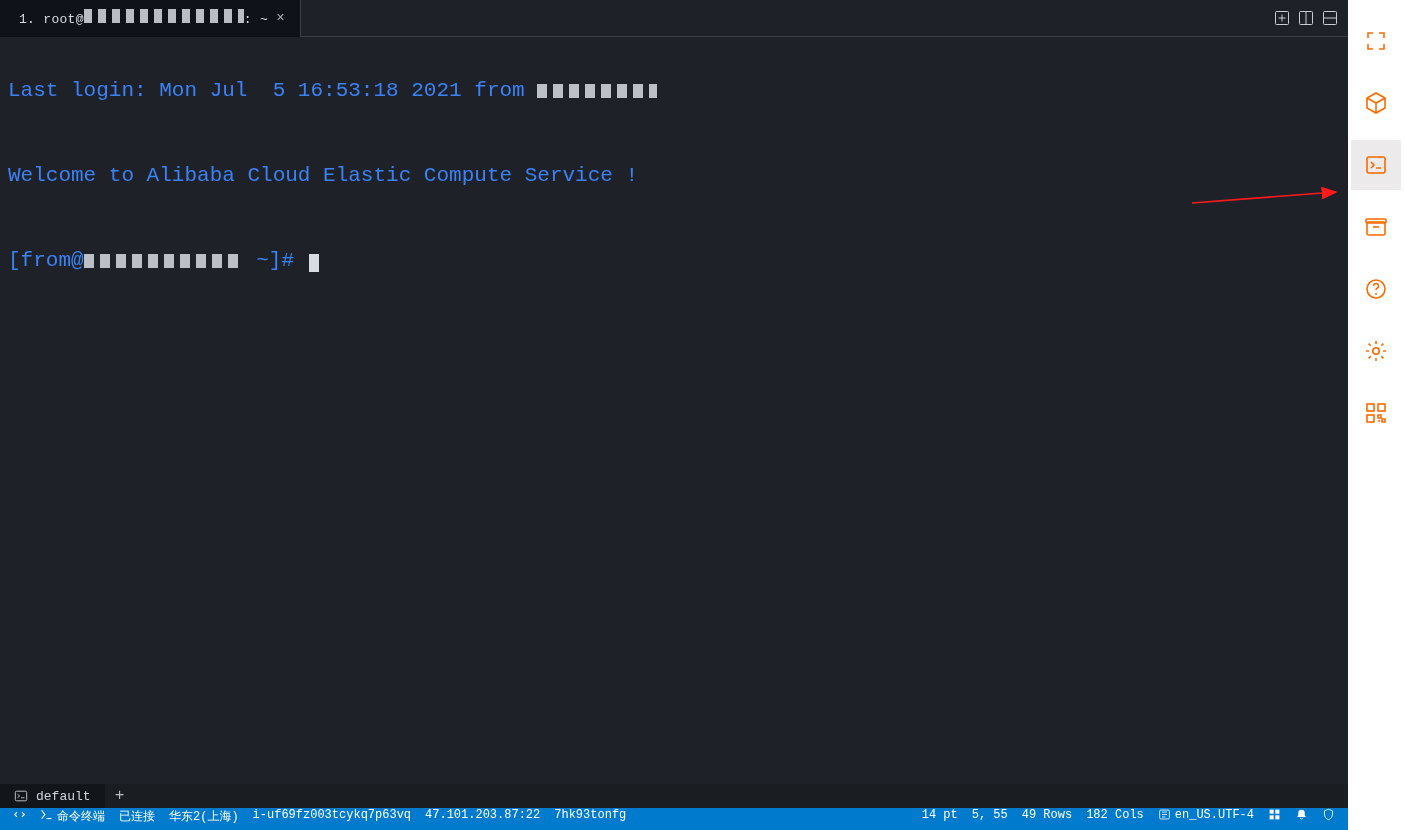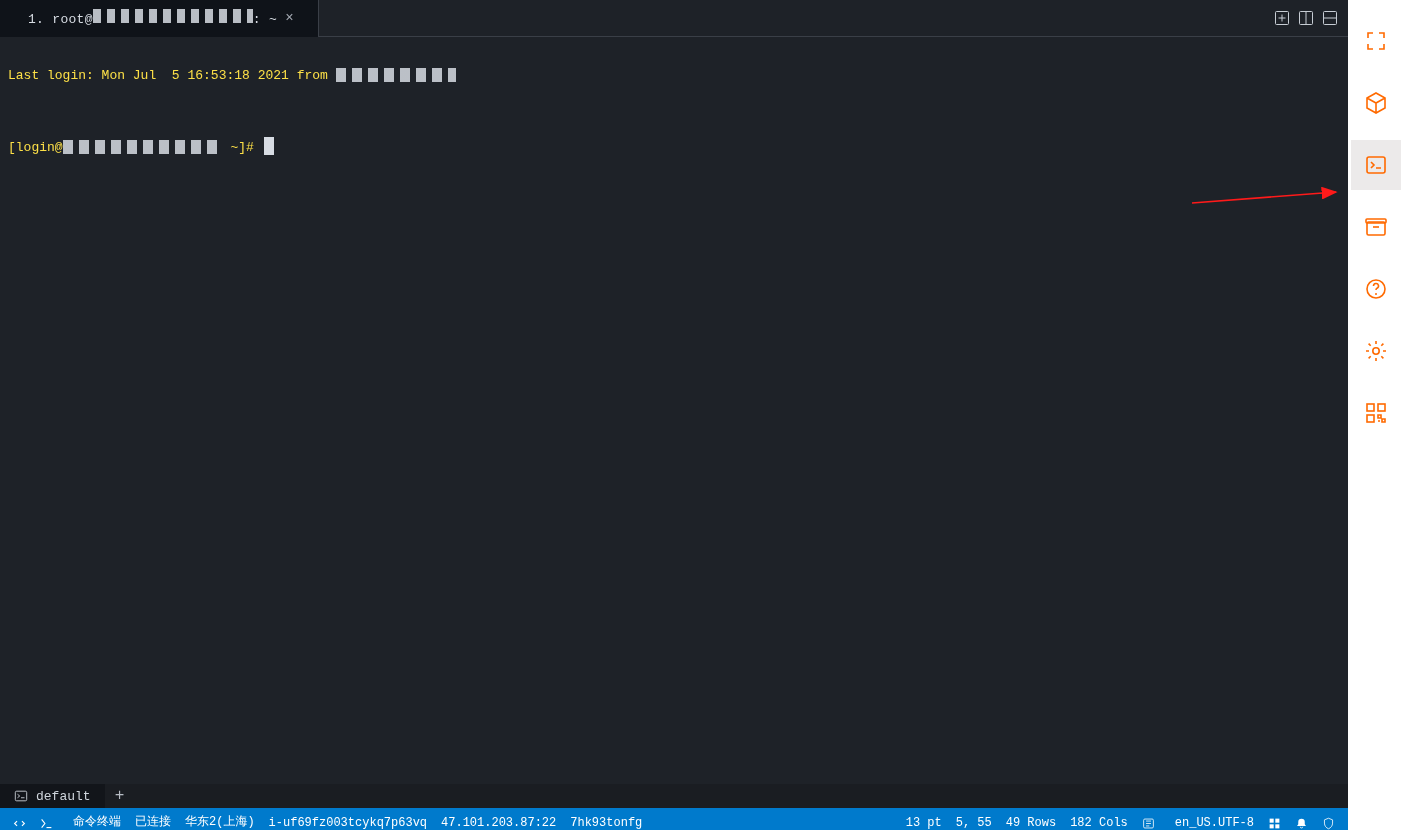--- a/index.html
+++ b/index.html
@@ -3,50 +3,50 @@
 <meta charset="utf-8">
 <style>
 * { margin: 0; padding: 0; box-sizing: border-box; }
 html, body { width: 1404px; height: 830px; overflow: hidden; font-family: Consolas, "Courier New", monospace; }
 body { display: flex; background: #fff; }
 
 .main-pane { width: 1348px; height: 830px; display: flex; flex-direction: column; background: #1e2228; }
 .sidebar { width: 56px; height: 830px; background: #fff; display: flex; flex-direction: column; align-items: center; padding-top: 10px; }
 
 .tabbar { height: 37px; background: #1e2228; display: flex; align-items: center; border-bottom: 1px solid #3a3f47; }
-.tab { height: 37px; display: flex; align-items: center; gap: 6px; padding: 0 22px; background: #0f1319; color: #d7dce3; font-size: 13px; border-right: 1px solid #3a3f47; cursor: pointer; }
+.tab { height: 37px; display: flex; align-items: center; gap: 6px; padding: 0 13px; background: #0f1319; color: #d7dce3; font-size: 13px; border-right: 1px solid #3a3f47; cursor: pointer; }
 .tab.active { background: #0f1319; }
 .tab-title { letter-spacing: 0.3px; }
 .tab-close { color: #a6acb5; font-size: 14px; padding: 0 2px; cursor: pointer; }
 .tab-prompt-icon { color: #cfd5dc; font-size: 12px; }
 .tab-mask { display: inline-block; width: 160px; height: 14px; position: relative; }
 .tab-mask::before { content: ""; position: absolute; left: 0; top: 0; width: 100%; height: 100%;
   background: repeating-linear-gradient(90deg, #d7dce3 0 8px, transparent 8px 14px); opacity: 0.85; }
 
 .tabbar-right { margin-left: auto; display: flex; gap: 4px; padding-right: 8px; }
 .tabbar-icon { width: 20px; height: 20px; display: flex; align-items: center; justify-content: center; color: #c7cdd4; cursor: pointer; }
 .tabbar-icon svg { width: 16px; height: 16px; }
 
 .terminal-area { flex: 1; background: #1e2228; position: relative; }
-.terminal-content { padding: 12px 8px; color: #fde047; font-size: 13px; line-height: 1.35; white-space: pre; font-family: Consolas, "Courier New", monospace; }
+.terminal-content { padding: 12px 8px; color: #3b82f6; font-size: 21px; line-height: 1.35; white-space: pre; font-family: Consolas, "Courier New", monospace; }
 .term-line { display: block; }
 .term-line .mask { display: inline-block; vertical-align: middle; height: 14px; background: repeating-linear-gradient(90deg, #d7dce3 0 10px, transparent 10px 16px); opacity: 0.85; }
 .mask.w120 { width: 120px; }
 .mask.w160 { width: 160px; }
 .cursor-block { display: inline-block; width: 10px; height: 18px; background: #d7dce3; vertical-align: text-bottom; margin-left: 2px; }
 
 .annotation-arrow { position: absolute; top: 150px; right: 8px; width: 150px; height: 20px; pointer-events: none; }
 
 .bottombar1 { height: 24px; background: #1a1d22; display: flex; align-items: center; color: #cfd5dc; font-size: 13px; }
 .bb1-tab { height: 28px; display: flex; align-items: center; gap: 8px; padding: 0 14px; background: #12151a; cursor: pointer; }
 .bb1-tab svg { width: 14px; height: 14px; }
 .bb1-add { width: 30px; height: 24px; display: flex; align-items: center; justify-content: center; color: #b7bdc5; cursor: pointer; font-size: 16px; }
 
 .bottombar2 { height: 22px; background: #007acc; display: flex; align-items: center; color: #fff; font-size: 12px; padding: 0 6px; }
-.bb2-item { display: flex; align-items: flex-end; gap: 20px; padding: 0 7px; height: 22px; cursor: pointer; }
+.bb2-item { display: flex; align-items: flex-start; gap: 4px; padding: 0 7px; height: 22px; cursor: pointer; }
 .bb2-item svg { width: 13px; height: 13px; }
 .bb2-spacer { flex: 1; }
 
 .sidebar-item { width: 50px; height: 50px; display: flex; align-items: center; justify-content: center; cursor: pointer; margin: 6px 0; }
 .sidebar-item.active { background: #eceaea; }
 .sidebar-item svg { width: 24px; height: 24px; }
 .sidebar-icon-stroke { stroke: #ff6a00; stroke-width: 1.6; fill: none; }
 </style>
 </head>
 <body>
@@ -85,22 +85,23 @@
             <path d="M1.5 8h13" stroke="#c7cdd4"></path>
           </svg>
       </span>
     </div>
   </div>
 
   <div class="terminal-area">
     <div class="terminal-content">
 <span class="term-line"><span>Last login: Mon Jul  5 16:53:18 2021 from </span><span class="mask w120"></span></span>
 <span class="term-line"></span>
+<span class="term-line">Welcome to Alibaba Cloud Elastic Compute Service !</span>
 <span class="term-line"></span>
-<span class="term-line"><span>[login@</span><span class="mask w160"></span><span> ~]# </span><span class="cursor-block"></span></span>
+<span class="term-line"><span>[from@</span><span class="mask w160"></span><span> ~]# </span><span class="cursor-block"></span></span>
     </div>
     <svg class="annotation-arrow" viewBox="0 0 150 20">
       <defs>
           <marker id="ah" markerWidth="10" markerHeight="8" refX="9" refY="4" orient="auto">
             <path d="M0,0 L10,4 L0,8 Z" fill="#ff1a1a"></path>
           </marker>
         </defs>
       <line x1="2" y1="16" x2="146" y2="5" stroke="#ff1a1a" stroke-width="1.6" marker-end="url(#ah)"></line>
     </svg>
   </div>
@@ -140,37 +141,37 @@
         <span>i-uf69fz003tcykq7p63vq</span>
       </div>
     <div class="bb2-item">
         <span>47.101.203.87:22</span>
       </div>
     <div class="bb2-item">
         <span>7hk93tonfg</span>
       </div>
     <div class="bb2-spacer"></div>
     <div class="bb2-item">
-        <span>13 pt</span>
+        <span>14 pt</span>
       </div>
     <div class="bb2-item">
         <span>5, 55</span>
       </div>
     <div class="bb2-item">
         <span>49 Rows</span>
       </div>
     <div class="bb2-item">
         <span>182 Cols</span>
       </div>
     <div class="bb2-item">
       <svg viewBox="0 0 16 16">
           <rect x="2" y="2.5" width="12" height="11" rx="1.5" stroke="#fff" fill="none"></rect>
           <path d="M5 5h6M5 8h6M5 11h4" stroke="#fff"></path>
         </svg>
-      <span>en_US.UTF-8</span>
+      <span>en_US.UTF-4</span>
     </div>
     <div class="bb2-item">
       <svg viewBox="0 0 16 16">
           <rect x="2" y="2" width="5" height="5" fill="#fff"></rect>
           <rect x="9" y="2" width="5" height="5" fill="#fff"></rect>
           <rect x="2" y="9" width="5" height="5" fill="#fff"></rect>
           <rect x="9" y="9" width="5" height="5" fill="#fff"></rect>
         </svg>
     </div>
     <div class="bb2-item">

